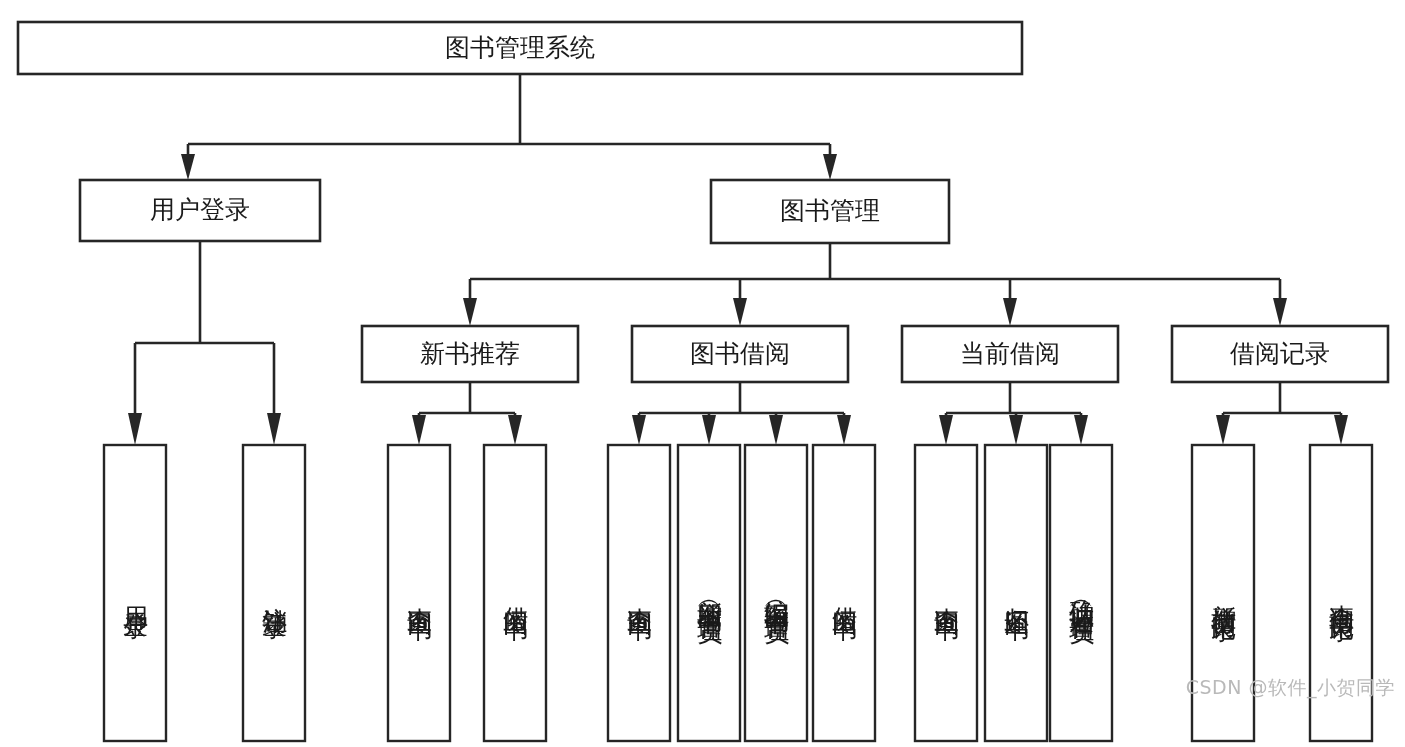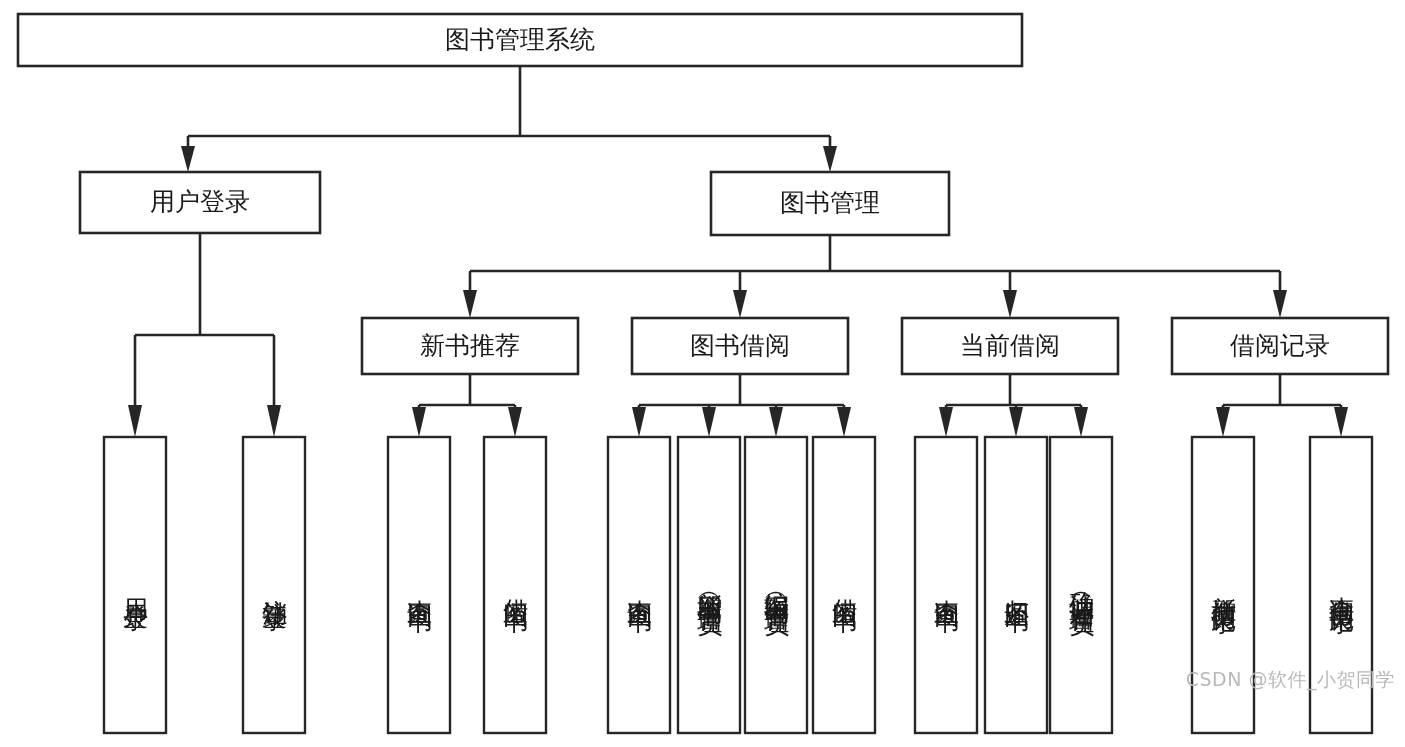--- a/index.html
+++ b/index.html
@@ -10,21 +10,21 @@
   body {
     width: 1405px;
     height: 747px;
     font-family: "DejaVu Sans", "Liberation Sans", sans-serif;
     overflow: hidden;
     position: relative;
   }
   #diagram-root {
     position: absolute;
     left: 0;
-    top: 0;
+    top: 8px;
     width: 1405px;
     height: 699px;
   }
   svg.flow {
     display: block;
     width: 1405px;
     height: 747px;
   }
   .node-rect {
     fill: #ffffff;

